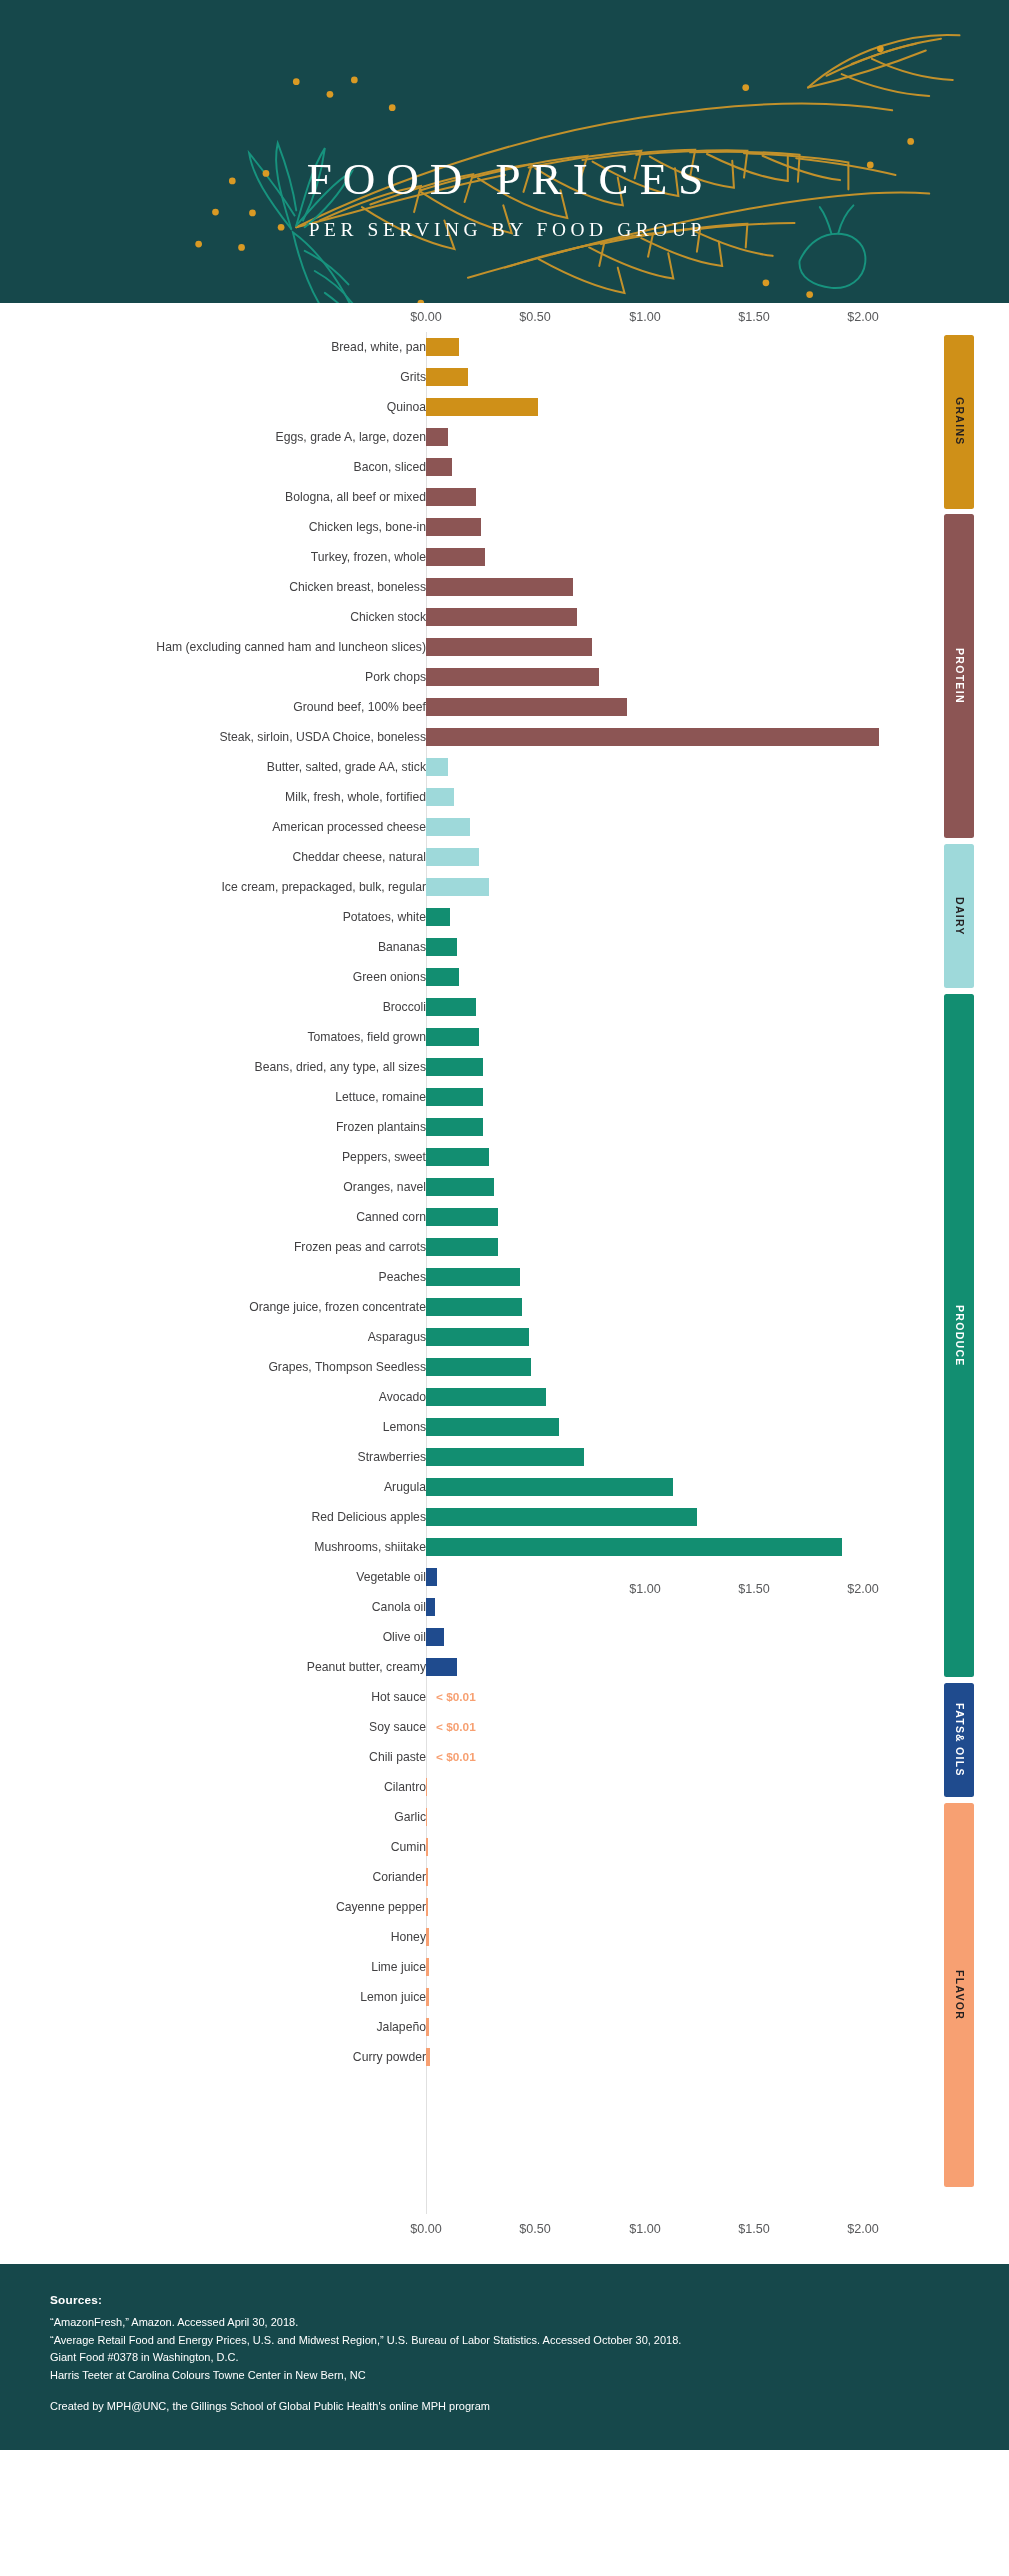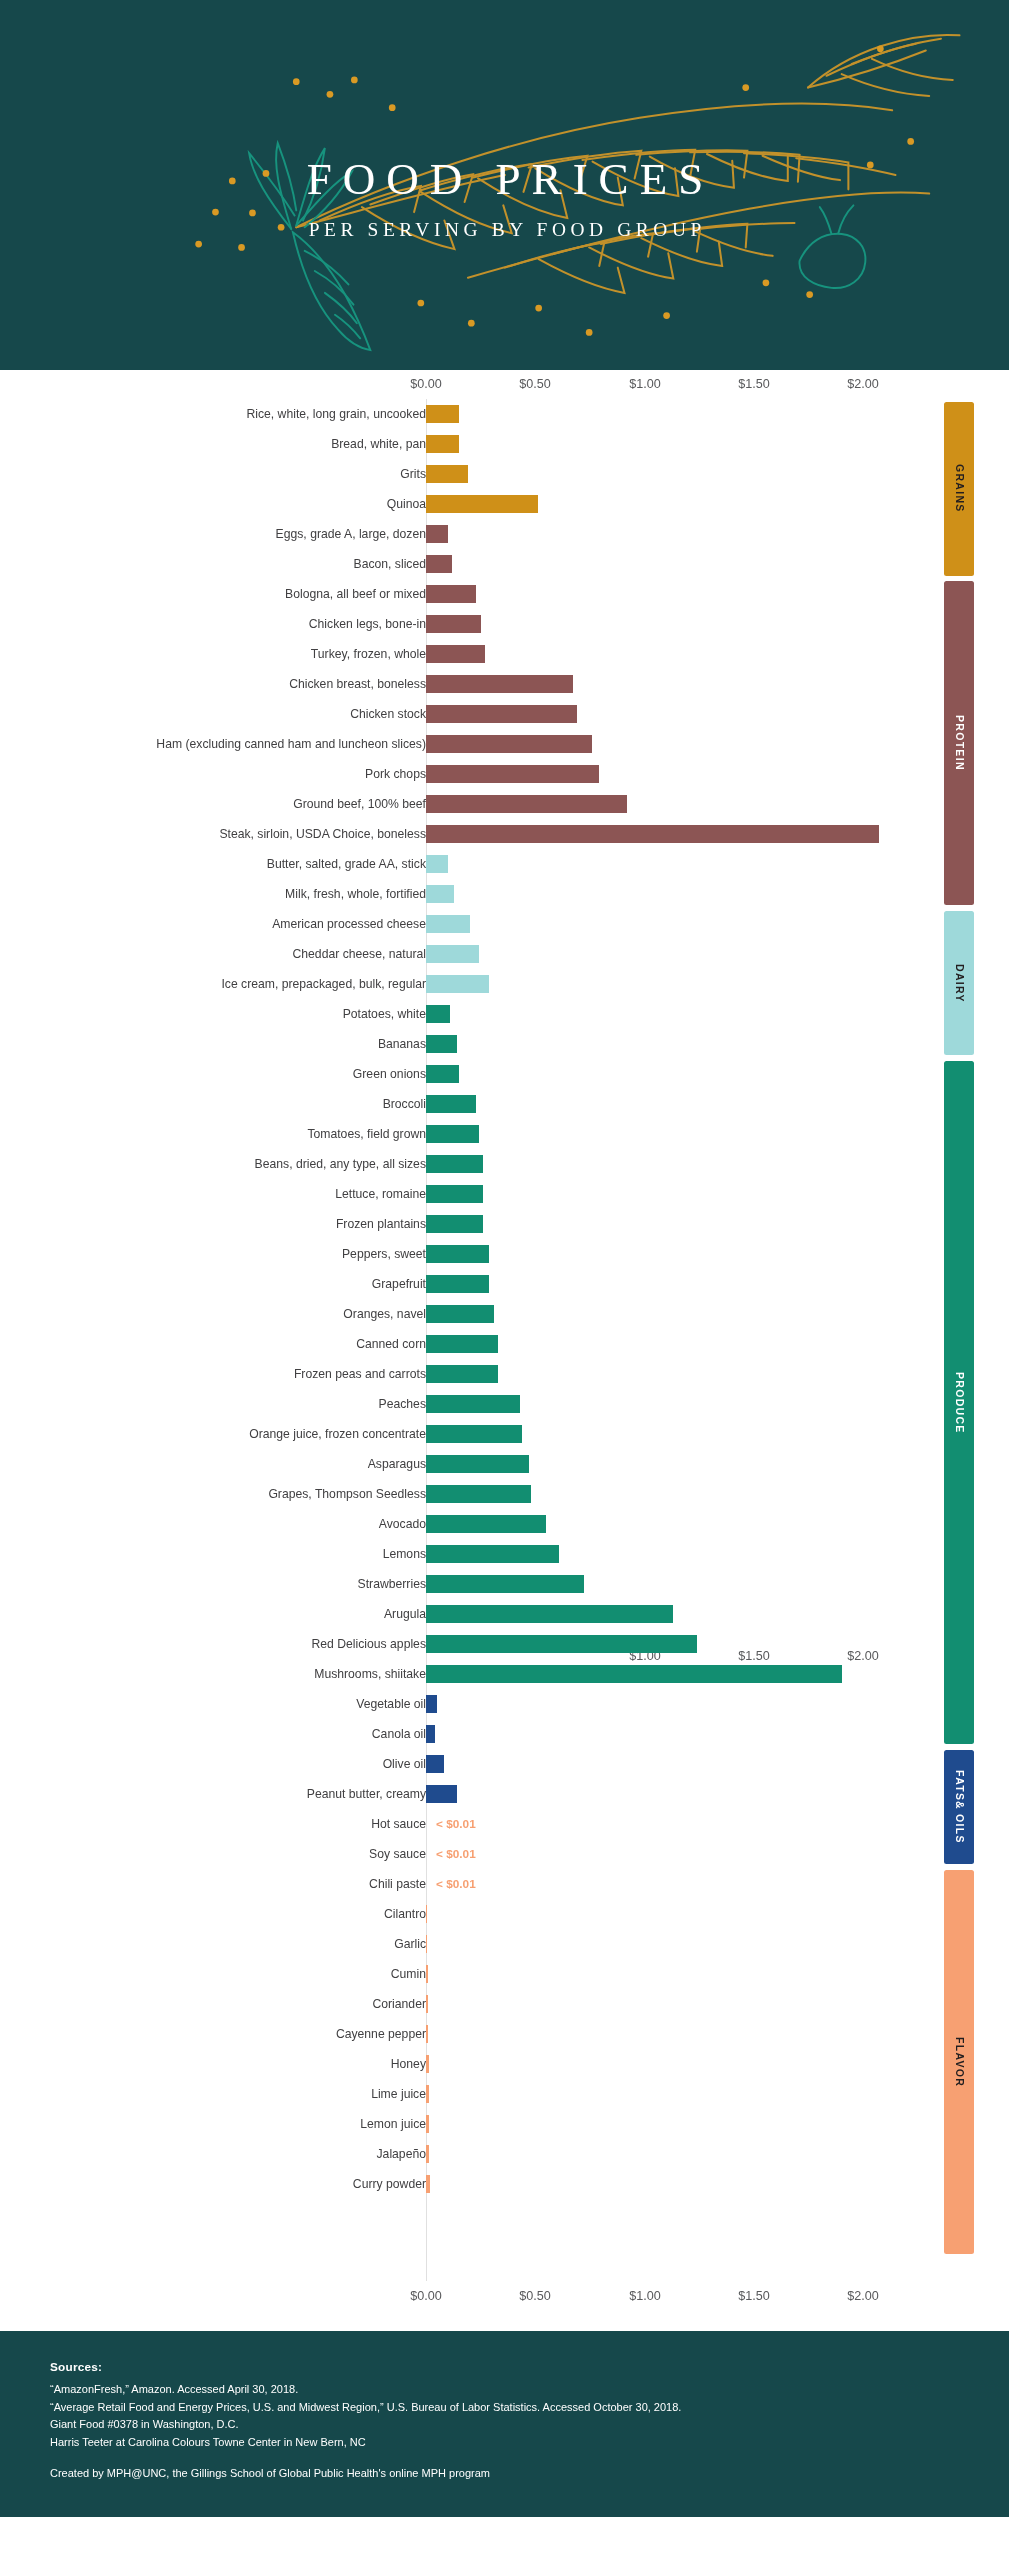--- a/index.html
+++ b/index.html
@@ -7,21 +7,21 @@
     width: 1010px;
     background: #ffffff;
     font-family: "Liberation Sans", sans-serif;
     -webkit-font-smoothing: antialiased;
   }
   .page { width: 1010px; position: relative; }
 
   
   .header {
     position: relative;
-    height: 370px;
+    height: 303px;
     background: #16484b;
     overflow: hidden;
   }
   .header-art { position: absolute; inset: 0; }
   .header-inner {
     position: absolute;
     left: 0; right: 0;
     top: 157px;
     text-align: center;
     z-index: 5;
@@ -257,26 +257,20 @@
           <div class="tick-label tick-mid" style="left: 754px;">$1.50</div>
           <div class="tick-label tick-mid" style="left: 863px;">$2.00</div>
           <div class="tick-label tick-bot" style="left: 426px;">$0.00</div>
           <div class="tick-label tick-bot" style="left: 535px;">$0.50</div>
           <div class="tick-label tick-bot" style="left: 645px;">$1.00</div>
           <div class="tick-label tick-bot" style="left: 754px;">$1.50</div>
           <div class="tick-label tick-bot" style="left: 863px;">$2.00</div>
         </div>
       <div class="rows" id="rows">
           <div class="row">
-            <div class="row-label">Rice, white, long grain, uncooked</div>
-            <div class="bar-track">
-              <div class="bar" title="Rice, white, long grain, uncooked" style="background: rgb(207, 144, 24); width: 33px;"></div>
-            </div>
-          </div>
-          <div class="row">
             <div class="row-label">Bread, white, pan</div>
             <div class="bar-track">
               <div class="bar" title="Bread, white, pan" style="background: rgb(207, 144, 24); width: 33px;"></div>
             </div>
           </div>
           <div class="row">
             <div class="row-label">Grits</div>
             <div class="bar-track">
               <div class="bar" title="Grits" style="background: rgb(207, 144, 24); width: 42px;"></div>
             </div>
@@ -428,26 +422,20 @@
           <div class="row">
             <div class="row-label">Frozen plantains</div>
             <div class="bar-track">
               <div class="bar" title="Frozen plantains" style="background: rgb(18, 142, 113); width: 57px;"></div>
             </div>
           </div>
           <div class="row">
             <div class="row-label">Peppers, sweet</div>
             <div class="bar-track">
               <div class="bar" title="Peppers, sweet" style="background: rgb(18, 142, 113); width: 63px;"></div>
-            </div>
-          </div>
-          <div class="row">
-            <div class="row-label">Grapefruit</div>
-            <div class="bar-track">
-              <div class="bar" title="Grapefruit" style="background: rgb(18, 142, 113); width: 63px;"></div>
             </div>
           </div>
           <div class="row">
             <div class="row-label">Oranges, navel</div>
             <div class="bar-track">
               <div class="bar" title="Oranges, navel" style="background: rgb(18, 142, 113); width: 68px;"></div>
             </div>
           </div>
           <div class="row">
             <div class="row-label">Canned corn</div>

